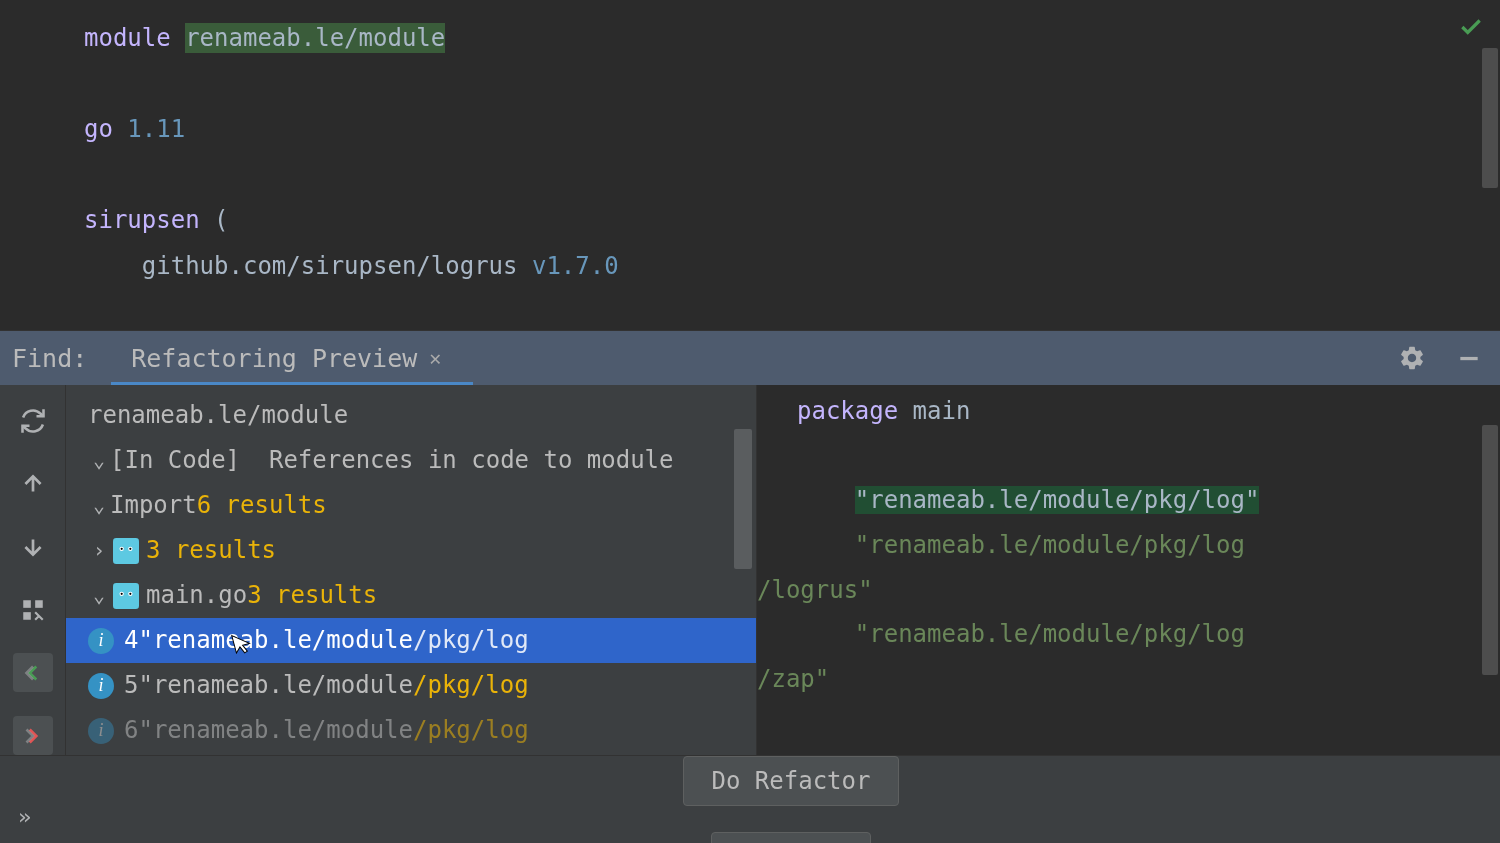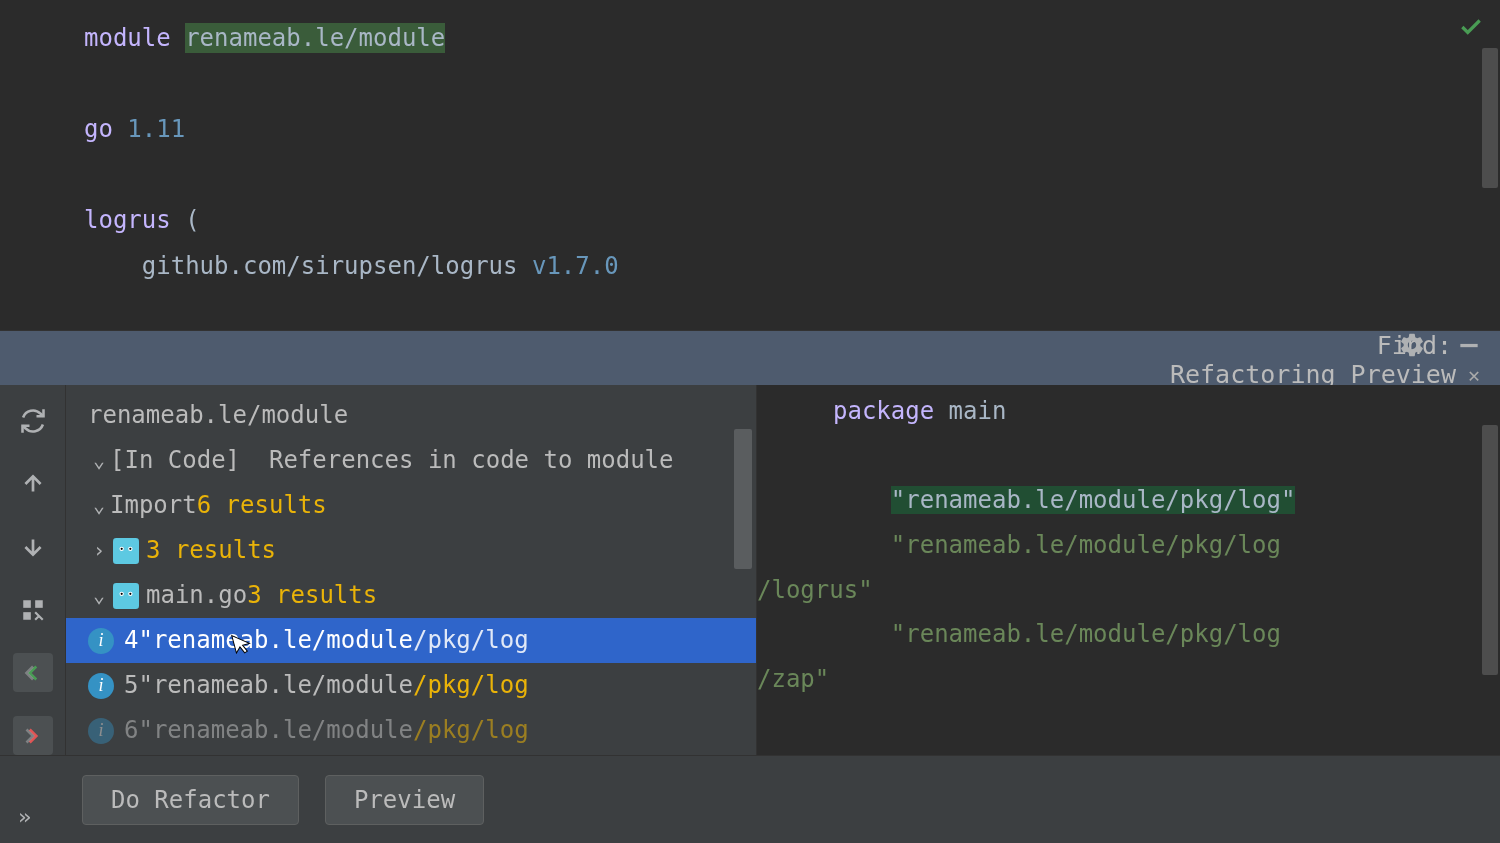--- a/index.html
+++ b/index.html
@@ -43,28 +43,27 @@
   height: 140px;
   background: #4d4d4d;
   border-radius: 2px;
 }
 
 
 .find-header {
   height: 55px;
   background: #4e5b6e;
   display: flex;
-  align-items: flex-end;
+  align-items: center;
   padding: 0 12px;
   font-family: 'Menlo', monospace;
   font-size: 25px;
   color: #bbbbbb;
   position: relative;
   border-top: 1px solid #323232;
-  flex-direction: column;
 }
 .find-label { margin-right: 36px; color: #bbbbbb; }
 .tab-active {
   position: relative;
   display: flex;
   align-items: center;
   padding: 0 8px;
   height: 100%;
 }
 .tab-underline {
@@ -186,21 +185,21 @@
 
 .preview-right {
   flex: 1;
   background: #2b2b2b;
   padding: 4px 0 0 0;
   position: relative;
   line-height: 1.86;
   font-size: 24px;
   border-left: 1px solid #323232;
 }
-.preview-line { padding-left: 76px; white-space: pre; }
+.preview-line { padding-left: 40px; white-space: pre; }
 .str-green { color: #6a8759; }
 .hl-usage { background: #214e33; color: #a9b7c6; }
 
 .preview-scrollbar {
   position: absolute;
   right: 2px;
   top: 40px;
   width: 16px;
   height: 250px;
   background: #4d4d4d;
@@ -209,20 +208,21 @@
 
 
 .button-bar {
   height: 88px;
   background: #3c3f41;
   display: flex;
   align-items: center;
   padding-left: 82px;
   gap: 26px;
   border-top: 1px solid #323232;
+  flex-direction: column;
 }
 .btn {
   padding: 10px 28px;
   background: #4c5052;
   border: 1px solid #5e6060;
   color: #bbbbbb;
   font-family: inherit;
   font-size: 24px;
   border-radius: 4px;
 }
@@ -235,21 +235,21 @@
 }
 </style>
 </head>
 <body>
 
 <div class="editor-top">
   <div class="line"><span class="kw-orange">module</span> <span class="highlight-green">renameab.le/module</span></div>
   <div class="line">&nbsp;</div>
   <div class="line"><span class="kw-orange">go</span> <span class="num-blue">1.11</span></div>
   <div class="line">&nbsp;</div>
-  <div class="line"><span class="kw-orange">logrus</span><span class="lib-text"> (</span></div>
+  <div class="line"><span class="kw-orange">sirupsen</span><span class="lib-text"> (</span></div>
   <div class="line">    <span class="lib-text">github.com/sirupsen/logrus</span> <span class="num-blue">v1.7.0</span></div>
 
   <div class="checkmark">
     <svg width="26" height="26" viewBox="0 0 24 24">
         <path fill="none" stroke="#499c54" stroke-width="3" d="M4 12l5 5L20 6"></path>
       </svg>
   </div>
   <div class="scrollbar-top"></div>
 </div>
 

